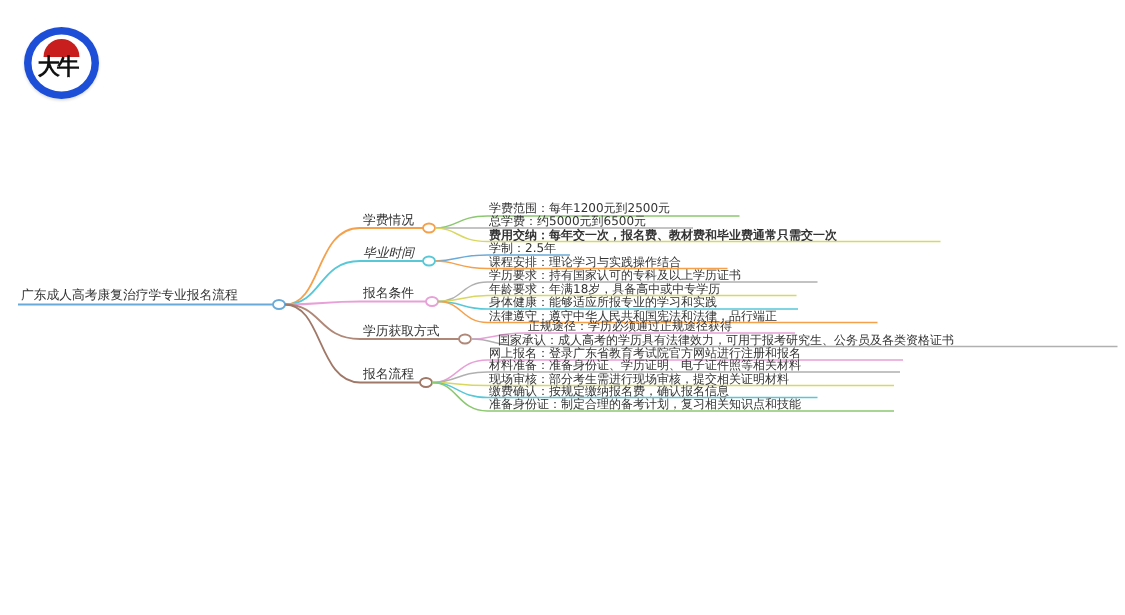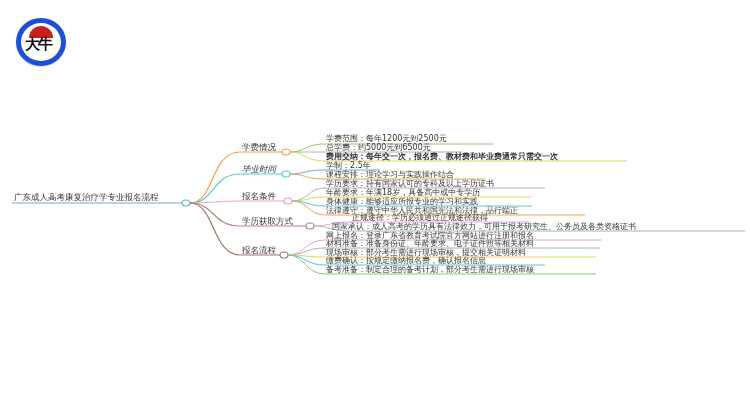--- a/index.html
+++ b/index.html
@@ -101,16 +101,16 @@
 
 <div class="node" style="left:326px; top:179px;">学历要求：持有国家认可的专科及以上学历证书</div>
 <div class="node" style="left:326px; top:188px;">年龄要求：年满18岁，具备高中或中专学历</div>
 <div class="node" style="left:326px; top:197px;">身体健康：能够适应所报专业的学习和实践</div>
 <div class="node" style="left:326px; top:206px;">法律遵守：遵守中华人民共和国宪法和法律，品行端正</div>
 
 <div class="node" style="left:352px; top:213px;">正规途径：学历必须通过正规途径获得</div>
 <div class="node" style="left:332px; top:222px;">国家承认：成人高考的学历具有法律效力，可用于报考研究生、公务员及各类资格证书</div>
 
 <div class="node" style="left:326px; top:231px;">网上报名：登录广东省教育考试院官方网站进行注册和报名</div>
-<div class="node" style="left:326px; top:239px;">材料准备：准备身份证、年龄要求、电子证件照等相关材料</div>
+<div class="node" style="left:326px; top:239px;">材料准备：准备身份证、学历证明、电子证件照等相关材料</div>
 <div class="node" style="left:326px; top:248px;">现场审核：部分考生需进行现场审核，提交相关证明材料</div>
 <div class="node" style="left:326px; top:256px;">缴费确认：按规定缴纳报名费，确认报名信息</div>
-<div class="node" style="left:326px; top:265px;">备考准备：制定合理的备考计划，部分考生需进行现场审核</div>
+<div class="node" style="left:326px; top:265px;">准备身份证：制定合理的备考计划，复习相关知识点和技能</div>
 
 </body></html>

